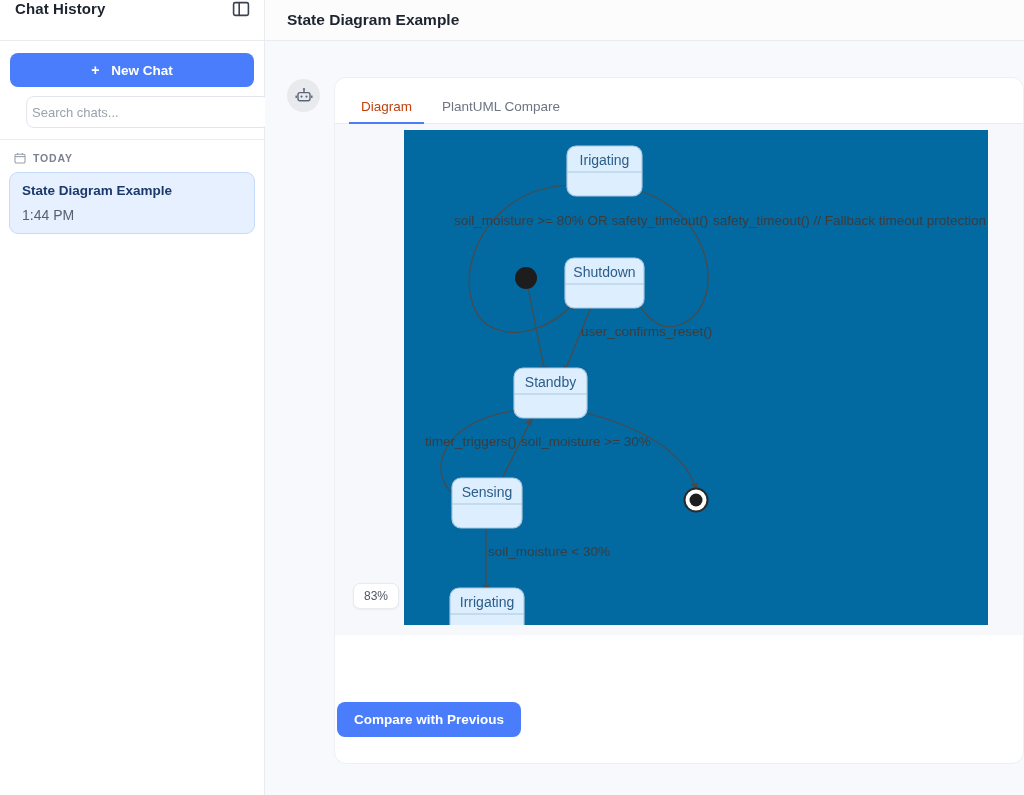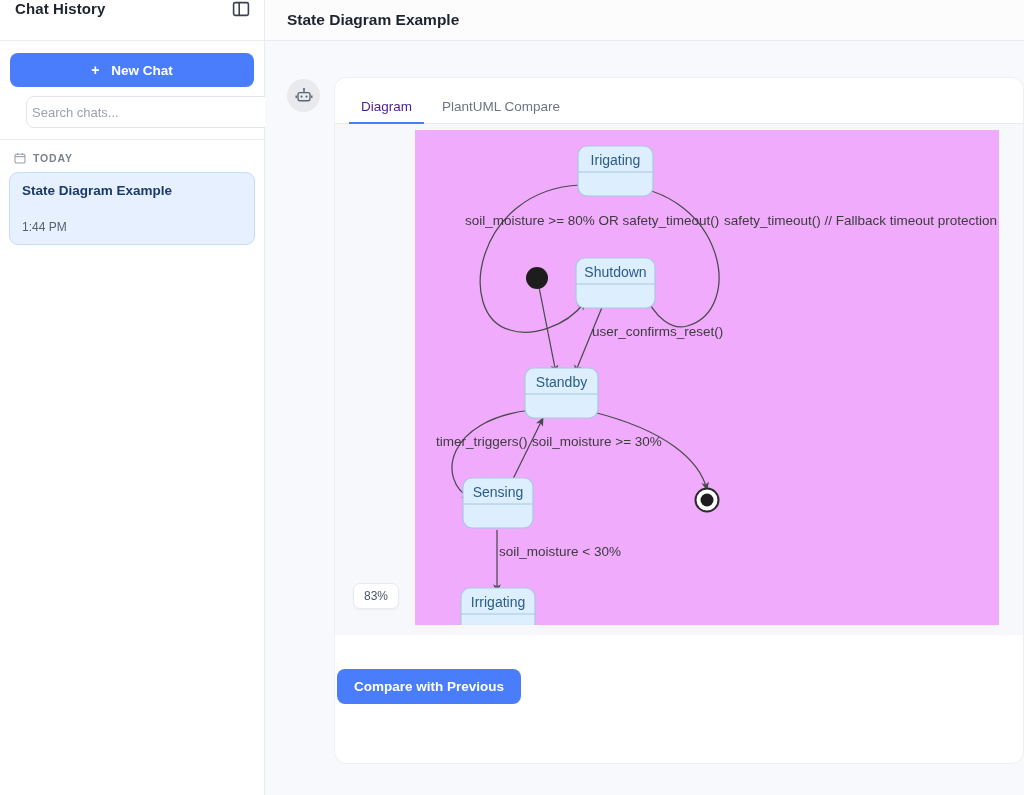--- a/index.html
+++ b/index.html
@@ -57,21 +57,21 @@
 
   .sb-list { padding: 2px 9px 0 9px; flex: 1; overflow: hidden; }
   .chat-item {
     border: 1px solid #c6dcfb;
     background: #e7f0fe;
     border-radius: 9px;
     padding: 9px 12px 10px 12px;
     cursor: pointer;
   }
   .chat-item-title { font-size: 13.5px; font-weight: bold; color: #1b3a6b; line-height: 1.3; }
-  .chat-item-time { font-size: 12px; color: #56606e; margin-top: 20px; }
+  .chat-item-time { font-size: 14px; color: #56606e; margin-top: 7px; }
 
   
   .main { flex: 1; height: 795px; display: flex; flex-direction: column; min-width: 0; }
   .main-header {
     height: 41px; flex: 0 0 41px;
     display: flex; align-items: center;
     padding-left: 22px;
     background: #fcfcfd;
     border-bottom: 1px solid #e9ecef;
   }
@@ -106,45 +106,45 @@
     border-bottom: 1px solid #e9ecef;
     flex: 0 0 auto;
   }
   .tab {
     padding: 7px 12px 8px 12px;
     font-size: 13.5px; color: #6d7582;
     cursor: pointer; border-bottom: 2px solid transparent;
     margin-bottom: -1px; background: none; border-top: none;
     border-left: none; border-right: none; font-family: inherit;
   }
-  .tab.active { color: #4c1d95; font-weight: normal; border-bottom-color: #4a7dfc; }
+  .tab.active { color: #c2410c; font-weight: normal; border-bottom-color: #4a7dfc; }
 
   .diagram-viewport {
     position: relative;
     flex: 0 0 511px;
     background: #f6f8fb;
     overflow: hidden;
   }
   .diagram-canvas {
     position: absolute;
-    left: 80px; top: 6px;
+    left: 69px; top: 6px;
     width: 584px; height: 495px;
-    background: #f0abfc;
+    background: #0369a1;
   }
   .zoom-badge {
     position: absolute; left: 18px; bottom: 26px;
     background: #ffffff; border: 1px solid #e7eaef;
     border-radius: 7px; padding: 5px 10px;
     font-size: 12px; color: #4d5663;
     box-shadow: 0 1px 2px rgba(16,24,40,.05);
     z-index: 5;
   }
   .card-footer {
     flex: 1;
-    display: flex; align-items: center;
+    display: flex; align-items: flex-end;
     padding: 0 0 26px 1px;
   }
   .btn-compare {
     margin-left: 1px;
     background: #4a7dfc; color: #fff;
     border: none; border-radius: 8px;
     padding: 10px 17px;
     font-size: 13.5px; font-weight: bold;
     cursor: pointer; font-family: inherit;
   }

